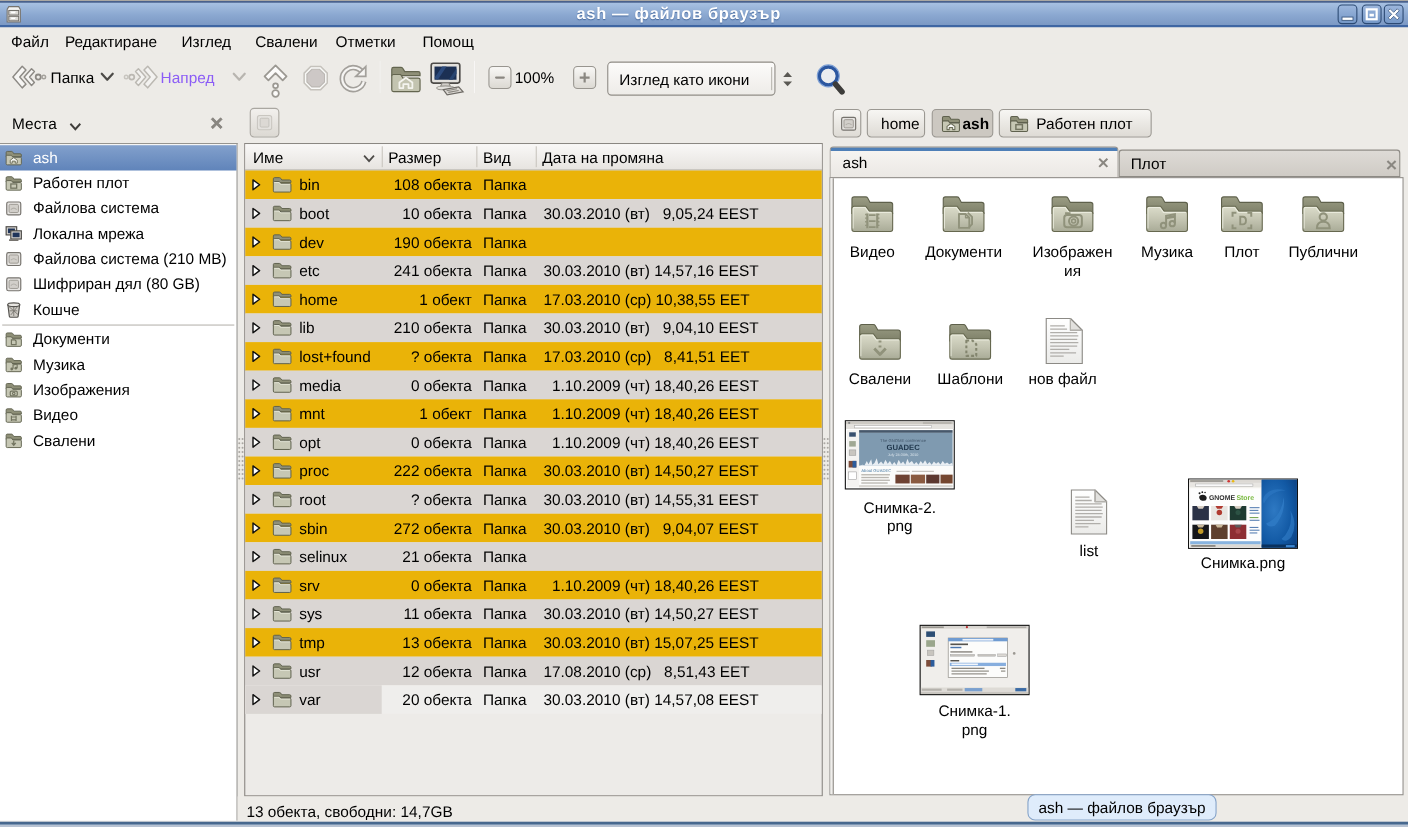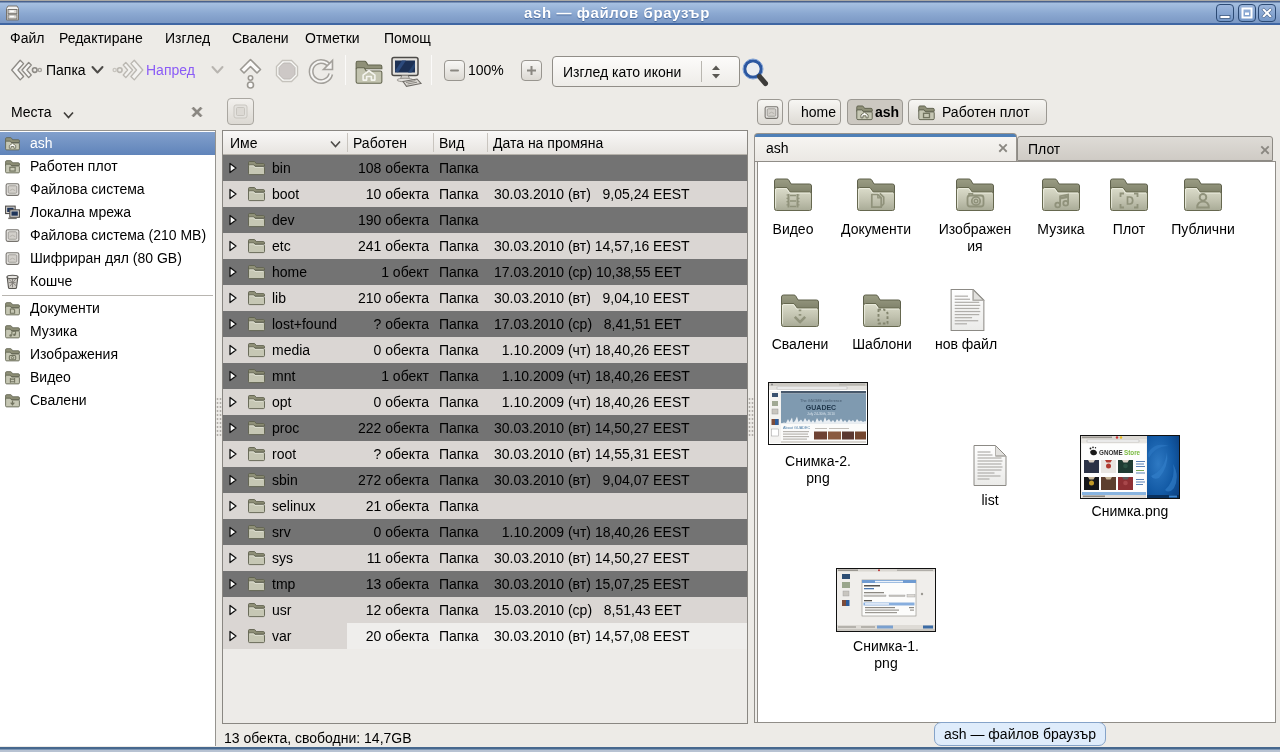--- a/index.html
+++ b/index.html
@@ -9,34 +9,34 @@
 #titlebar{left:0;top:0;width:1280px;height:25px;background:linear-gradient(#aaa8a3 0,#aaa8a3 1px,#49618c 1px,#49618c 2px,#a6c0e1 3px,#8aa7d0 14px,#7b98c4 23px,#3f66a3 23px)}
 #title{left:0;top:4px;width:1234px;text-align:center;color:#fff;font-weight:bold;font-size:15px;letter-spacing:0.6px;text-shadow:0 1px 1px #45689c}
 .wbtn{top:4px;width:18px;height:18px;border:1px solid #2c4a74;border-radius:4px;background:linear-gradient(#9cb6dc,#7497c7)}
 
 #menubar{left:0;top:25px;width:1280px;height:24px;background:#edebe7}
 .mi{position:absolute;top:5px}
 
 #toolbar{left:0;top:49px;width:1280px;height:43px;background:#edebe7}
 .tsep{top:6px;width:1px;height:30px;background:#d9d6d0;border-right:1px solid #fbfaf9}
 .zbtn{top:60px;width:21px;height:21px;border:1px solid #98958f;border-radius:4px;background:linear-gradient(#f8f7f5,#dcd9d3)}
-#viewsel{left:552px;top:7px;width:188px;height:31px;border:1px solid #918e88;border-radius:4px;background:linear-gradient(#fcfbfa,#eeece8)}
+#viewsel{left:552px;top:7px;width:153px;height:31px;border:1px solid #918e88;border-radius:4px;background:linear-gradient(#fcfbfa,#eeece8)}
 
 #sidehead{left:0;top:92px;width:216px;height:38px;background:#edebe7}
 #sidebar{left:0;top:130px;width:216px;height:616px;background:#fff;border-top:1px solid #96948f;border-right:1px solid #96948f}
 .srow{position:absolute;left:0;width:215px;height:23px;line-height:23px}
 .srow span{position:absolute;left:30px;top:0}
 .sel{background:linear-gradient(#82a0cc,#6084ba);color:#fff}
 .sicon{position:absolute;left:4px;top:3px}
 
 #listframe{left:222px;top:130px;width:526px;height:594px;border:1px solid #8a8782;background:#edebe8}
 #lhead{left:0;top:0;width:524px;height:24px;background:linear-gradient(#f9f8f7,#e7e4e0);border-bottom:1px solid #b5b1aa}
 .hsep{position:absolute;top:2px;width:1px;height:19px;background:#c9c5bf}
 .row{position:absolute;left:0;width:524px;height:26px;line-height:26px}
-.rl{background:#737373}
+.rl{background:#eab308}
 .rd{background:#dad6d3}
 .rname{position:absolute;left:49px;top:0}
 .rsize{position:absolute;left:124px;width:82px;top:0;text-align:right}
 .rkind{position:absolute;left:216px;top:0}
 .rdate{position:absolute;left:271px;top:0}
 .exp{position:absolute;left:5px;top:7px}
 .ficon{position:absolute;left:24px;top:4px}
 
 .crumb{top:99px;height:26px;border:1px solid #9b9892;border-radius:4px;background:linear-gradient(#f7f6f3,#dedbd5)}
 #tabbar{left:754px;top:133px;width:519px;height:28px}
@@ -270,21 +270,21 @@
       <rect x="1" y="1" width="13" height="13" rx="2" fill="#e4e2de" stroke="#c9c6c0" stroke-width="1"></rect>
       <rect x="3.5" y="3.5" width="8" height="8" rx="1" fill="#dcd9d4" stroke="#c2bfb9" stroke-width="0.8"></rect>
     </svg>
   </div>
 <div class="ab" id="listframe">
  <div class="ab" id="lhead">
   <span class="ab" style="left:7px;top:4px">Име</span>
   <svg class="ab" style="left:106px;top:9px" width="13" height="9">
         <path d="M2 1.5 L6.5 6.5 L11 1.5" fill="none" stroke="#4d4b48" stroke-width="1.6"></path>
       </svg>
-  <span class="ab" style="left:130px;top:4px">Работен</span>
+  <span class="ab" style="left:130px;top:4px">Размер</span>
   <span class="ab" style="left:216px;top:4px">Вид</span>
   <span class="ab" style="left:270px;top:4px">Дата на промяна</span>
   <div class="hsep" style="left:124px"></div>
   <div class="hsep" style="left:210px"></div>
   <div class="hsep" style="left:264px"></div>
  </div>
  <div id="rows" class="ab" style="left:0;top:24px;width:524px">
 <div class="row rl" style="top:0px">
         <svg class="exp" width="10" height="12" viewBox="0 0 10 12">
           <path d="M2 1.5 L8 6 L2 10.5 Z" fill="#fdfdfc" stroke="#111" stroke-width="1.3" stroke-linejoin="round"></path>
@@ -525,21 +525,21 @@
           <path d="M2 1.5 L8 6 L2 10.5 Z" fill="#fdfdfc" stroke="#111" stroke-width="1.3" stroke-linejoin="round"></path>
         </svg>
         <svg class="ficon" width="19" height="17" viewBox="0 0 19 17">
           <path d="M1.5 7 V3.5 Q1.5 2.5 2.7 2.5 H7 Q7.8 2.5 8.2 3.1 L9.2 4.6 H16.3 Q17.5 4.6 17.5 5.8 V7 Z" fill="#8f9078" stroke="#5f614e" stroke-width=".9"></path>
           <path d="M1.5 14.5 V6.8 Q1.5 6 2.4 6 H7 L8.4 7.8 H16.5 Q17.5 7.8 17.5 8.8 V14.5 Q17.5 15.6 16.4 15.6 H2.6 Q1.5 15.6 1.5 14.5 Z" fill="#c6c7b4" stroke="#5f614e" stroke-width=".9"></path>
           <path d="M2.4 6.9 H6.7 L7.9 8.5 H16.6" fill="none" stroke="#e6e7da" stroke-width=".8"></path>
         </svg>
         <span class="rname">usr</span>
         <span class="rsize">12 обекта</span>
         <span class="rkind">Папка</span>
-        <span class="rdate">15.03.2010 (ср)  8,51,43 EET</span>
+        <span class="rdate">17.08.2010 (ср)  8,51,43 EET</span>
       </div>
 <div class="row" style="top:468px;background:#efeeec">
         <div class="ab" style="left:0;top:0;width:124px;height:26px;background:#dad6d3"></div>
         <svg class="exp" width="10" height="12" viewBox="0 0 10 12">
           <path d="M2 1.5 L8 6 L2 10.5 Z" fill="#fdfdfc" stroke="#111" stroke-width="1.3" stroke-linejoin="round"></path>
         </svg>
         <svg class="ficon" width="19" height="17" viewBox="0 0 19 17">
           <path d="M1.5 7 V3.5 Q1.5 2.5 2.7 2.5 H7 Q7.8 2.5 8.2 3.1 L9.2 4.6 H16.3 Q17.5 4.6 17.5 5.8 V7 Z" fill="#8f9078" stroke="#5f614e" stroke-width=".9"></path>
           <path d="M1.5 14.5 V6.8 Q1.5 6 2.4 6 H7 L8.4 7.8 H16.5 Q17.5 7.8 17.5 8.8 V14.5 Q17.5 15.6 16.4 15.6 H2.6 Q1.5 15.6 1.5 14.5 Z" fill="#c6c7b4" stroke="#5f614e" stroke-width=".9"></path>
           <path d="M2.4 6.9 H6.7 L7.9 8.5 H16.6" fill="none" stroke="#e6e7da" stroke-width=".8"></path>

